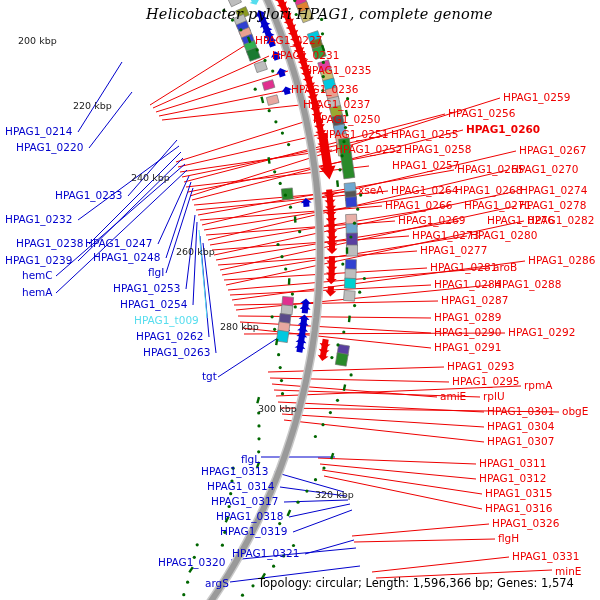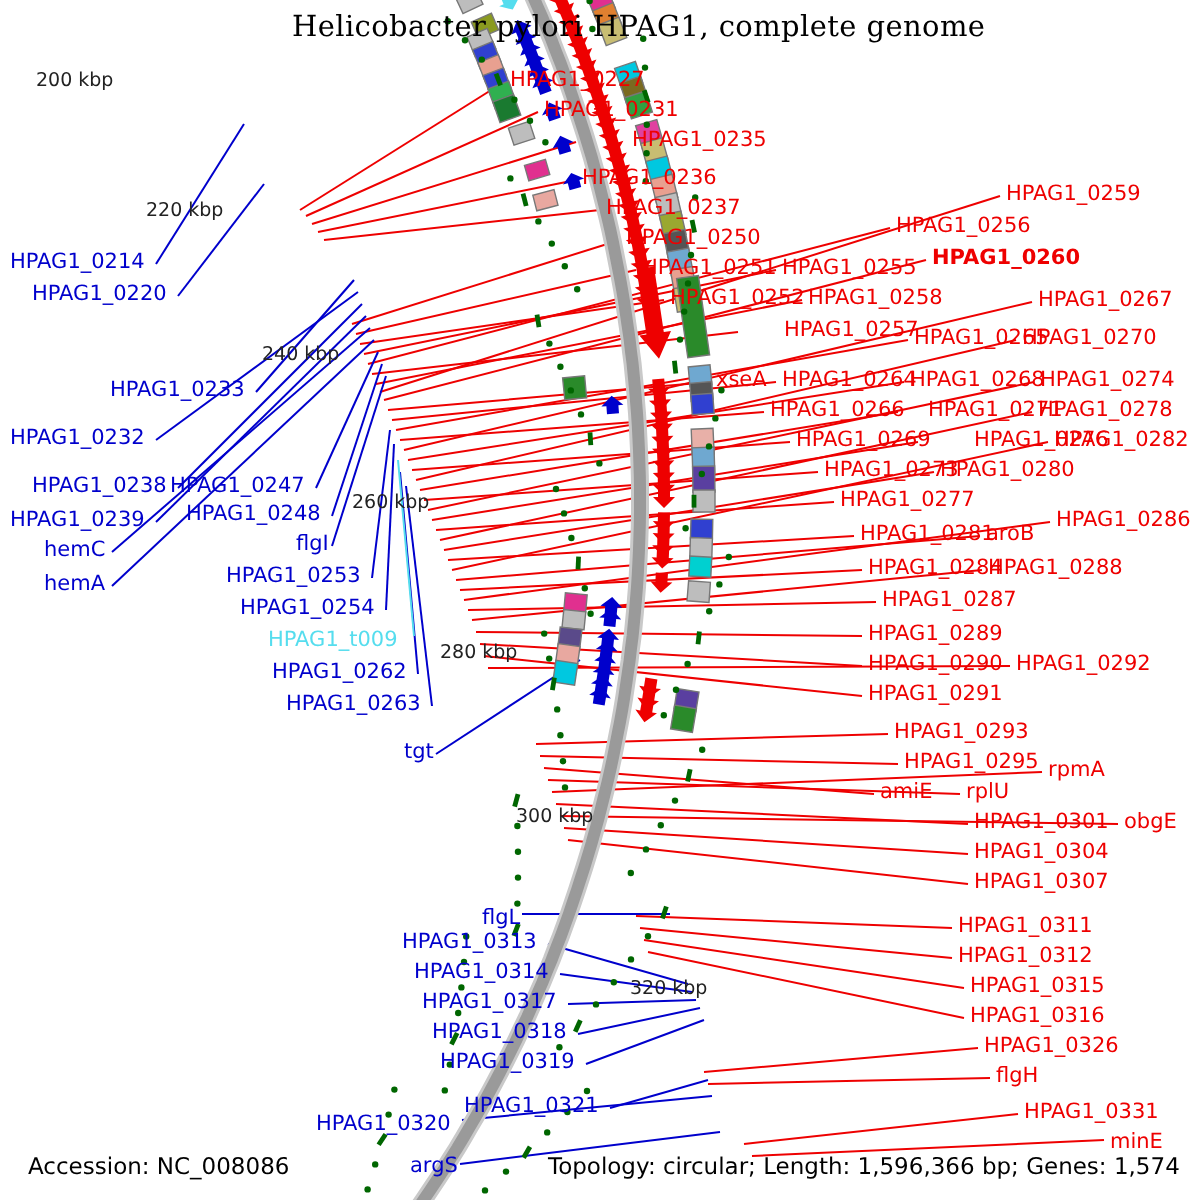--- a/index.html
+++ b/index.html
@@ -16,29 +16,29 @@
     font-size:10.5px;line-height:11px;
   }
   .lbl.fwd{color:#ee0000;}
   .lbl.rev{color:#0000cc;}
   .lbl.rna{color:#55ddee;}
   .lbl.tick{color:#222222;font-size:9.5px;}
 
   #title{
     position:absolute;left:146px;top:6px;
     font-family:"DejaVu Serif","Liberation Serif",serif;
-    font-size:14.5px;color:#000000;
+    font-style:italic;font-size:14.5px;color:#000000;
     letter-spacing:.2px;white-space:nowrap;
   }
   #footer{
     position:absolute;left:0;top:572px;width:600px;height:28px;
     font-size:11.5px;color:#000000;
   }
   #accession{position:absolute;left:14px;top:4px;white-space:nowrap;}
-  #topology{position:absolute;left:258px;top:4px;white-space:nowrap;margin-left:16px;}
+  #topology{position:absolute;left:258px;top:4px;white-space:nowrap;}
 </style>
 </head>
 <body>
 
 <div id="root">
 
   <svg id="svgmap" viewBox="0 0 600 600" xmlns="http://www.w3.org/2000/svg">
     <g id="leaderlines">
         <line x1="252" y1="41" x2="150" y2="105" stroke="#ee0000" stroke-width="1"></line>
         <line x1="269" y1="56" x2="153" y2="108" stroke="#ee0000" stroke-width="1"></line>
@@ -379,21 +379,21 @@
         <circle cx="187.6" cy="582.2" r="1.6" fill="#006600"></circle>
         <circle cx="183.8" cy="594.7" r="1.6" fill="#006600"></circle>
       </g>
   </svg>
 
   <div id="title">Helicobacter pylori HPAG1, complete genome</div>
 
   <div id="labels-layer">
       <div class="lbl fwd" style="left: 255px; top: 35px;">HPAG1_0227</div>
       <div class="lbl fwd" style="left: 272px; top: 50px;">HPAG1_0231</div>
-      <div class="lbl fwd" style="left: 288px; top: 65px; padding-left: 28px;">HPAG1_0235</div>
+      <div class="lbl fwd" style="left: 276px; top: 65px; padding-left: 28px;">HPAG1_0235</div>
       <div class="lbl fwd" style="left: 291px; top: 84px;">HPAG1_0236</div>
       <div class="lbl fwd" style="left: 303px; top: 99px;">HPAG1_0237</div>
       <div class="lbl fwd" style="left: 313px; top: 114px;">HPAG1_0250</div>
       <div class="lbl fwd" style="left: 321px; top: 129px;">HPAG1_0251</div>
       <div class="lbl fwd" style="left: 335px; top: 144px;">HPAG1_0252</div>
       <div class="lbl fwd" style="left: 391px; top: 129px;">HPAG1_0255</div>
       <div class="lbl fwd" style="left: 448px; top: 108px;">HPAG1_0256</div>
       <div class="lbl fwd" style="left: 392px; top: 160px;">HPAG1_0257</div>
       <div class="lbl fwd" style="left: 404px; top: 144px;">HPAG1_0258</div>
       <div class="lbl fwd" style="left: 503px; top: 92px;">HPAG1_0259</div>
@@ -470,17 +470,16 @@
       <div class="lbl tick" style="left: 18px; top: 35px;">200 kbp</div>
       <div class="lbl tick" style="left: 73px; top: 100px;">220 kbp</div>
       <div class="lbl tick" style="left: 131px; top: 172px;">240 kbp</div>
       <div class="lbl tick" style="left: 176px; top: 246px;">260 kbp</div>
       <div class="lbl tick" style="left: 220px; top: 321px;">280 kbp</div>
       <div class="lbl tick" style="left: 258px; top: 403px;">300 kbp</div>
       <div class="lbl tick" style="left: 315px; top: 489px;">320 kbp</div>
     </div>
 
   <div id="footer">
-    <span id="accession">Accession: NC_008086</span>
     <span id="topology">Topology: circular; Length: 1,596,366 bp; Genes: 1,574</span>
   </div>
 
 </div>
 
 </body></html>

